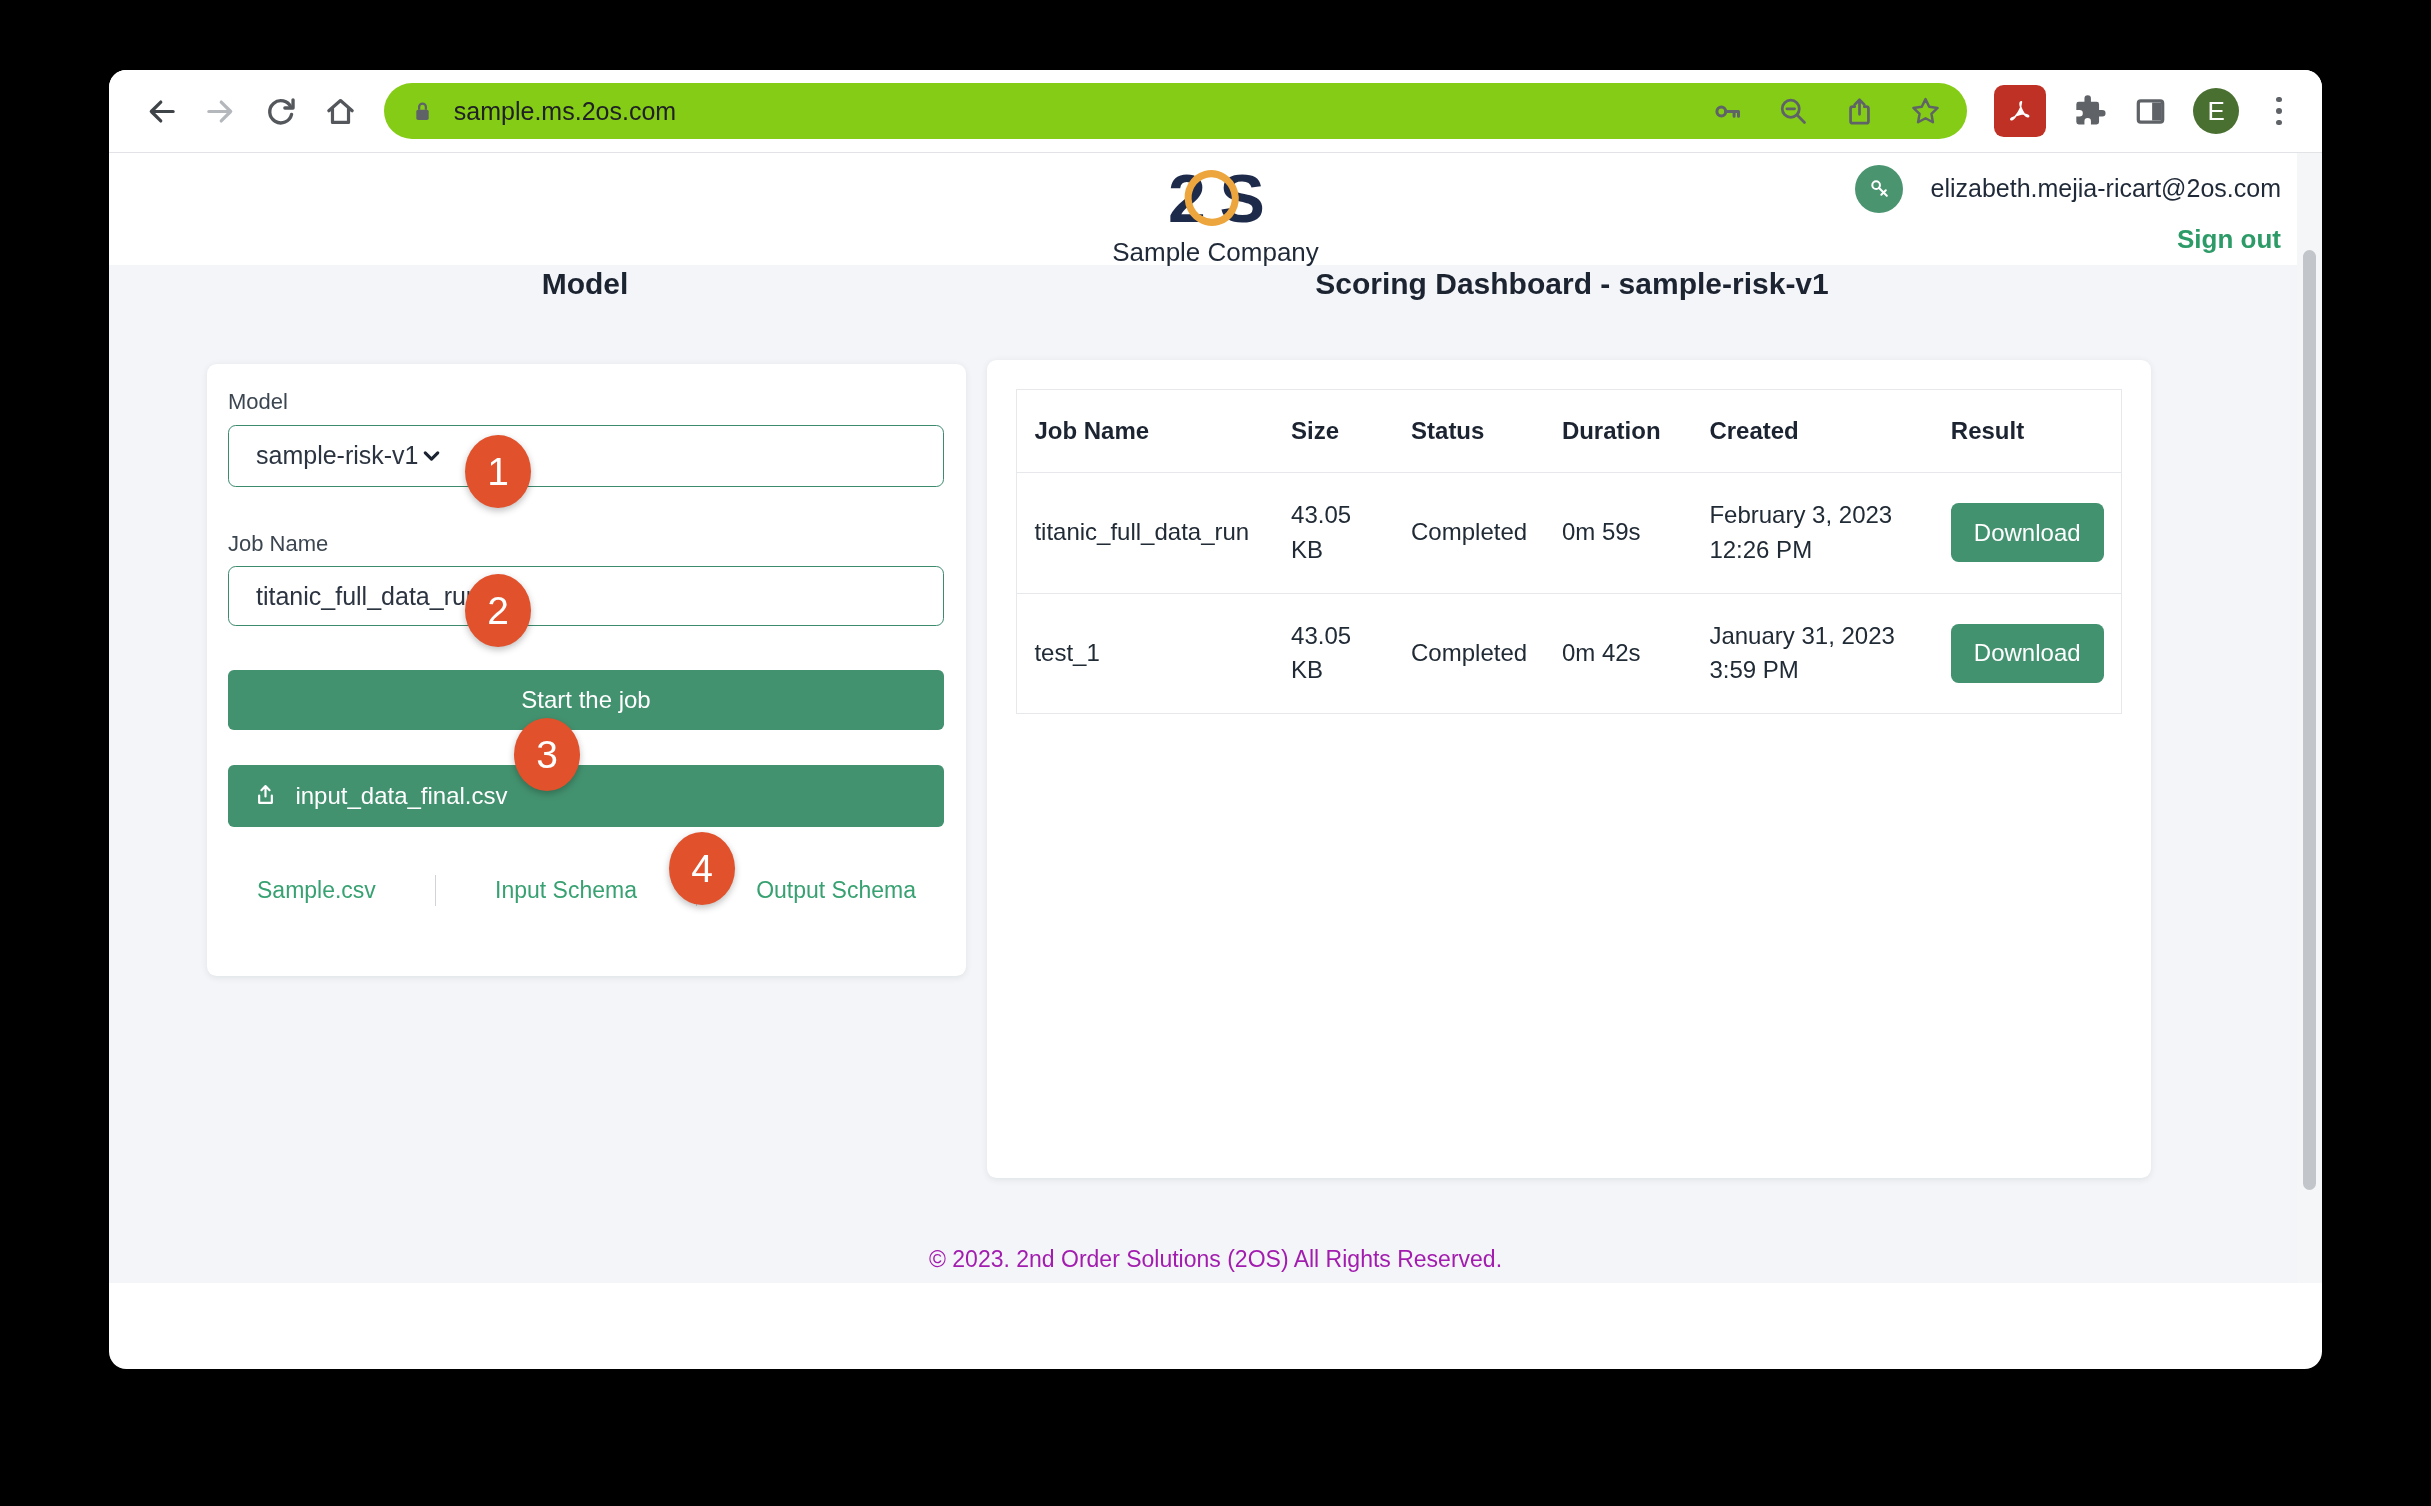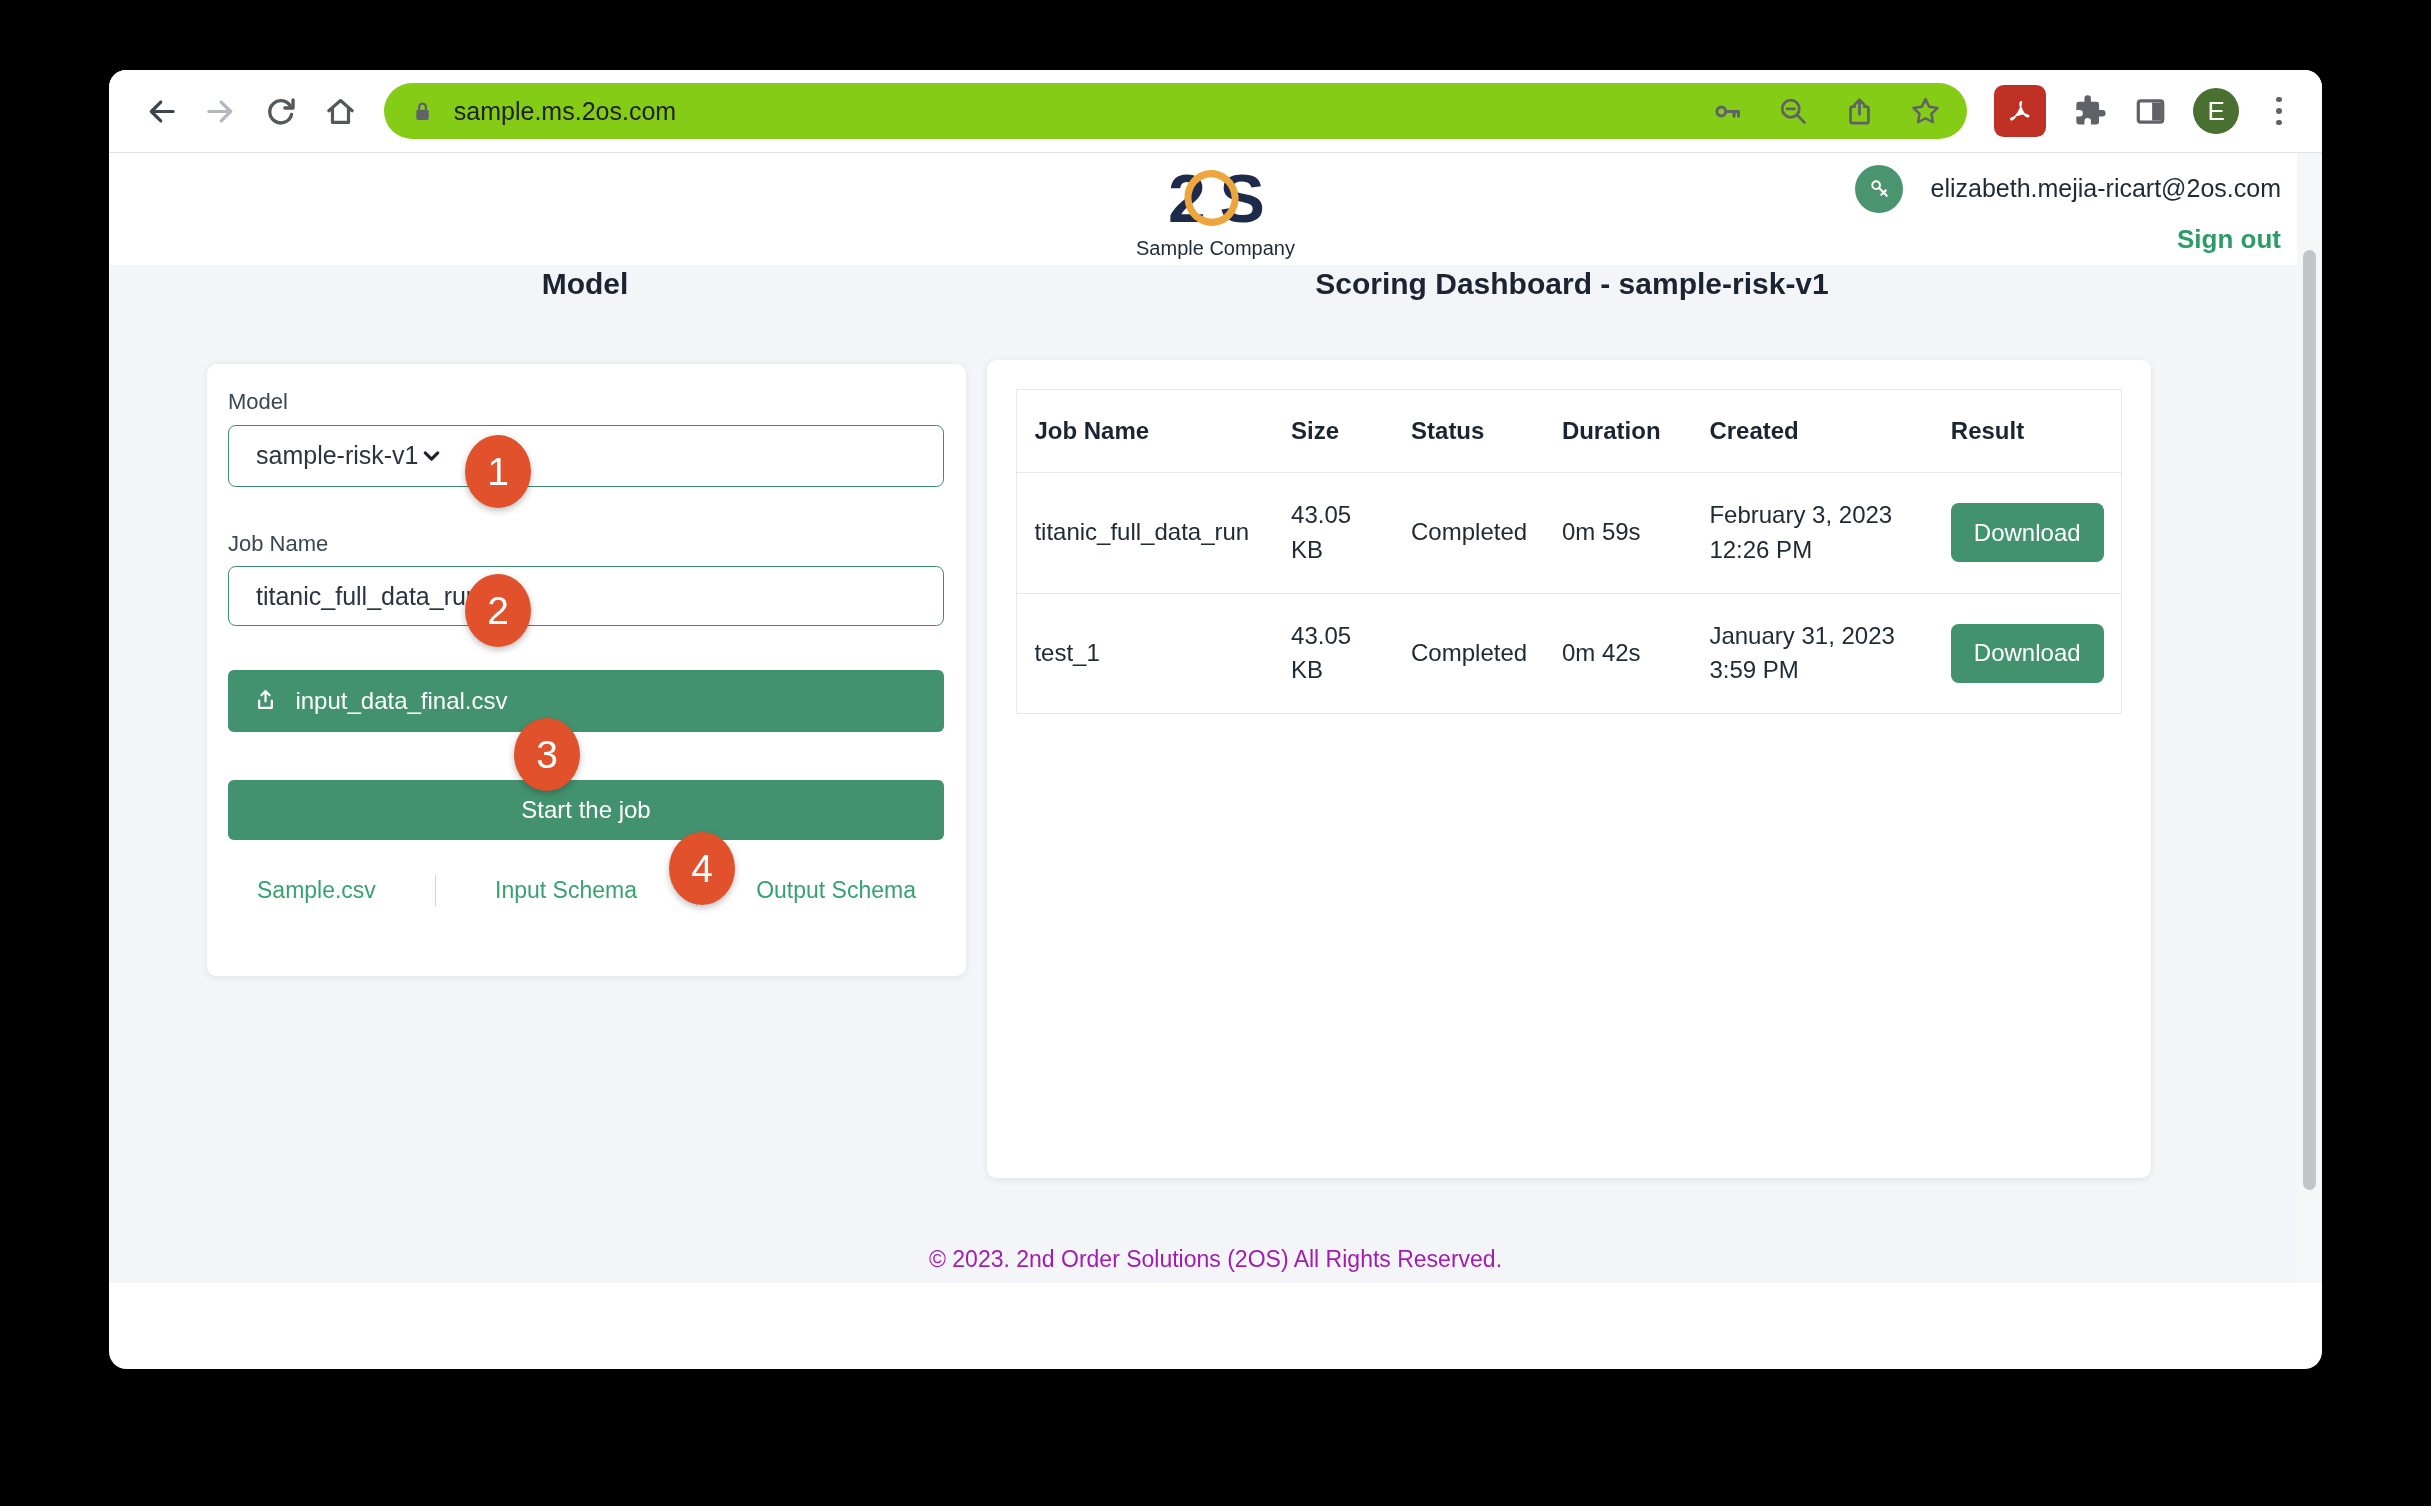--- a/index.html
+++ b/index.html
@@ -40,21 +40,21 @@
   .kebab i { width:5.8px; height:5.8px; border-radius:50%; background:#5f6368; }
 
   
   .page { position:relative; height:1130px; background:#f3f5f8; overflow:hidden; }
   .site-header { position:relative; height:112px; background:#fff; }
   .logo-wrap { position:absolute; left:50%; top:5.8px; transform:translateX(-50%); text-align:center; }
   .logo-row { display:flex; align-items:center; justify-content:center; }
   .logo-char { font-size:68px; font-weight:800; color:#1e2a4a; position:relative; z-index:1; letter-spacing:-1.9px; }
   .logo-ring { width:54px; height:54px; border:7.7px solid #eda63e; border-radius:50%;
                margin:0 -19.3px; position:relative; z-index:2; transform:rotate(-15deg) scaleY(1.04); }
-  .company { font-size:20px; color:#1f2937; margin-top:0px; }
+  .company { font-size:26px; color:#1f2937; margin-top:0px; }
   .account { position:absolute; right:41px; top:11.6px; text-align:right; }
   .acct-row { display:flex; align-items:center; gap:27px; justify-content:flex-end; }
   .acct-avatar { width:48px; height:48px; border-radius:50%; background:#4a9470;
                  display:flex; align-items:center; justify-content:center; }
   .email { font-size:25px; color:#1f2937; }
   .signout { display:inline-block; margin-top:11.6px; font-size:26px; font-weight:bold; color:#2d9b67; }
 
   .section-title { position:absolute; top:114px; transform:translateX(-50%); font-size:30px;
                    font-weight:bold; color:#1c2431; white-space:nowrap; }
   .title-model { left:476px; } .title-dash { left:1463px; }
@@ -228,29 +228,29 @@
           <svg width="25" height="25" viewBox="0 0 24 24">
               <path d="M6 9.5l6 6 6-6" fill="none" stroke="#1c2431" stroke-width="3" stroke-linecap="round" stroke-linejoin="round"></path>
             </svg>
         </div>
 
         <div class="fld-label">Job Name</div>
         <div class="inputbox">
           <span>titanic_full_data_run2</span>
         </div>
 
+        <button class="gbtn start-btn">Start the job</button>
+
         <button class="gbtn upload-btn">
           <svg width="29" height="29" viewBox="0 0 32 32">
               <path d="M9 15v8h14v-8" fill="none" stroke="#fff" stroke-width="2.4" stroke-linecap="round" stroke-linejoin="round"></path>
               <path d="M16 4.5V16M16 4.5l-4.5 4.5M16 4.5L20.5 9" fill="none" stroke="#fff" stroke-width="2.4" stroke-linecap="round" stroke-linejoin="round"></path>
             </svg>
           <span>input_data_final.csv</span>
         </button>
-
-        <button class="gbtn start-btn">Start the job</button>
 
         <div class="links-row">
           <span class="plink">Sample.csv</span>
           <span class="vdiv"></span>
           <span class="plink">Input Schema</span>
           <span class="vdiv"></span>
           <span class="plink">Output Schema</span>
         </div>
       </div>
 

